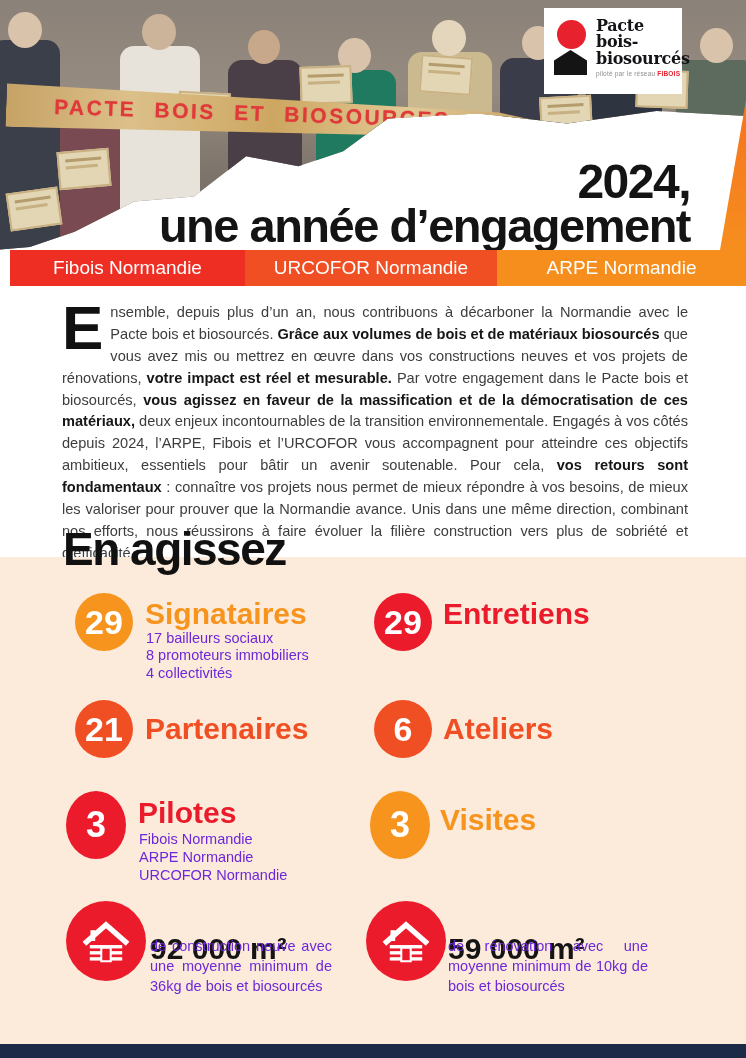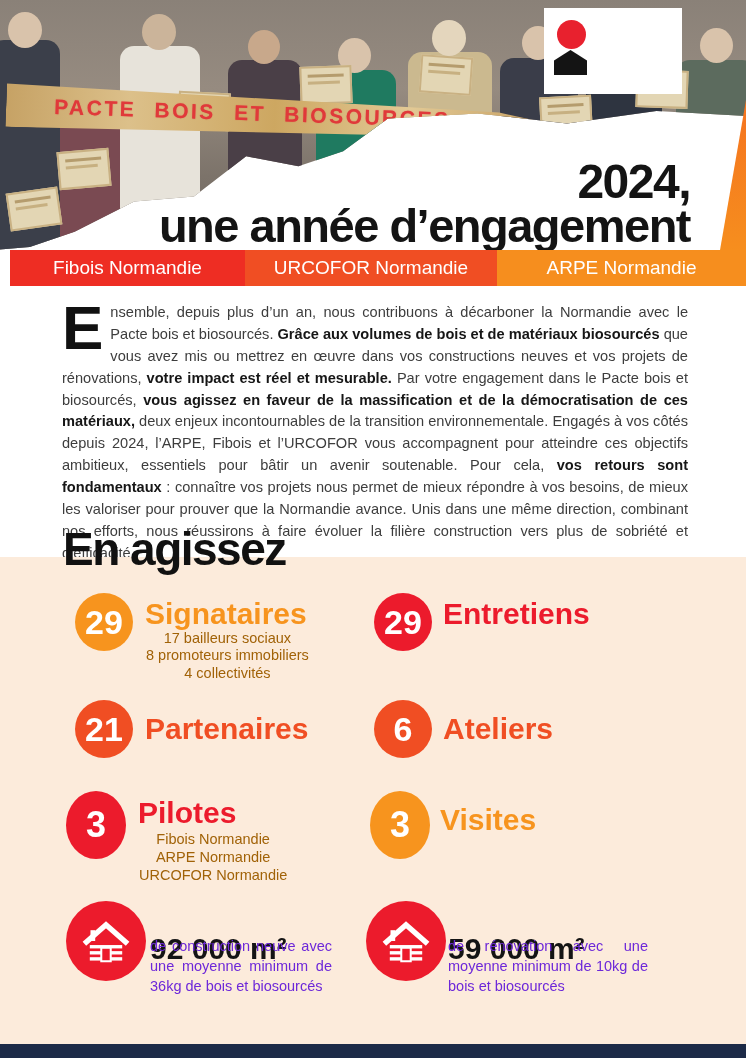--- a/index.html
+++ b/index.html
@@ -60,21 +60,21 @@
   .intro .b{font-weight:bold;color:#161616;}
 
   
   .peach{position:absolute;left:0;top:557px;width:746px;height:487px;background:#fcebdb;}
   .chiffres-heading{position:absolute;left:63px;top:522px;font-size:46px;font-weight:bold;
     color:#111;letter-spacing:-1.5px;z-index:2;}
 
   .stat-circle{position:absolute;border-radius:50%;display:flex;align-items:center;
     justify-content:center;color:#fff;font-weight:bold;z-index:2;}
   .stat-title{position:absolute;font-weight:bold;z-index:2;}
-  .stat-details{position:absolute;font-size:14.5px;line-height:1.2;color:#a16207;z-index:2;text-align:center;}
+  .stat-details{position:absolute;font-size:14.5px;line-height:1.2;color:#6d28d9;z-index:2;}
   .stat-text{position:absolute;font-size:14.5px;line-height:1.38;color:#6d28d9;
     text-align:justify;z-index:2;}
   .stat-big{position:absolute;font-size:30px;font-weight:bold;color:#141414;z-index:2;margin-top:34px;}
 
   .c-orange{background:#f7941e;} .t-orange{color:#f7941e;}
   .c-red{background:#ec1b2c;}   .t-red{color:#ec1b2c;}
   .c-rust{background:#f04e23;}  .t-rust{color:#f04e23;text-align:right;}
 
   
   .footer-bar{position:absolute;left:0;top:1044px;width:746px;height:14px;background:#1c2a47;}
@@ -114,20 +114,28 @@
     <div class="plank">
       <div class="plank-text">PACTE BOIS ET BIOSOURCES</div>
     </div>
   </div>
 
   <div class="logo-card">
     <div class="logo-mark">
       <div class="logo-circle"></div>
       <div class="logo-house"></div>
     </div>
+    <div>
+      <div class="logo-text">
+        <div>Pacte</div>
+        <div>bois-</div>
+        <div>biosourcés</div>
+      </div>
+      <div class="logo-tagline"><span>piloté par le réseau </span><span class="brand">FIBOIS</span></div>
+    </div>
   </div>
 
   <div class="edge-wedge"></div>
 
   <div class="title">
     <div class="l1">2024,</div>
     <div class="l2">une année d’engagement</div>
   </div>
 
   <div class="ribbons">

